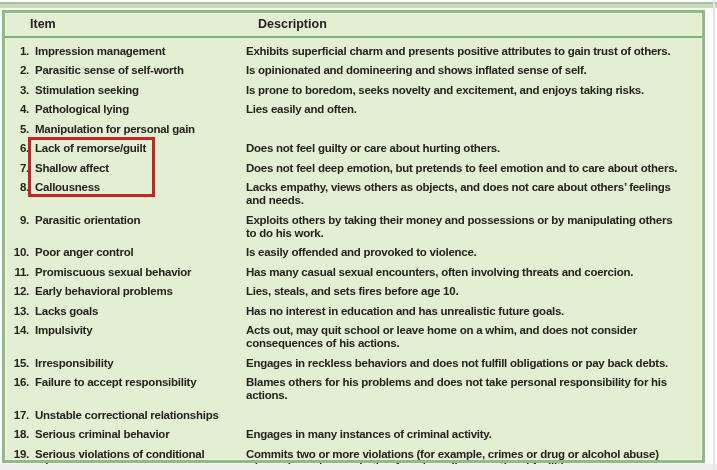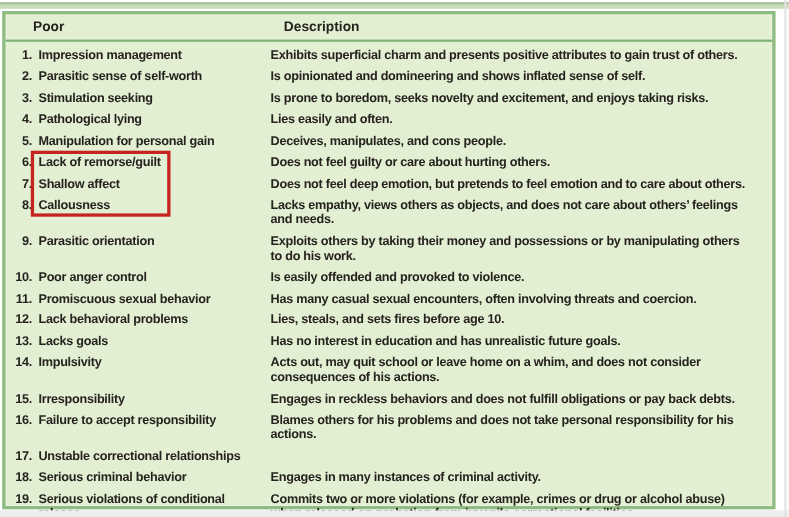--- a/index.html
+++ b/index.html
@@ -50,21 +50,21 @@
     pointer-events:none;
   }
 </style>
 </head>
 <body>
 
 <div class="page-top-strip"></div>
 
 <div class="table-box">
   <div class="hdr-row">
-    <div class="hdr-item">Poor</div>
+    <div class="hdr-item">Item</div>
     <div class="hdr-desc">Description</div>
   </div>
   <div class="rows">
   <div class="row">
     <div class="cell-item">
       <span class="num">1.</span>
       <span class="name">Impression management</span>
     </div>
     <div class="cell-desc">Exhibits superficial charm and presents positive attributes to gain trust of others.</div>
   </div>
@@ -91,21 +91,20 @@
       <span class="name">Pathological lying</span>
     </div>
     <div class="cell-desc">Lies easily and often.</div>
   </div>
 
   <div class="row">
     <div class="cell-item">
       <span class="num">5.</span>
       <span class="name">Manipulation for personal gain</span>
     </div>
-    <div class="cell-desc">Deceives, manipulates, and cons people.</div>
   </div>
 
   <div class="row">
     <div class="cell-item">
       <span class="num">6.</span>
       <span class="name">Lack of remorse/guilt</span>
     </div>
     <div class="cell-desc">Does not feel guilty or care about hurting others.</div>
   </div>
 
@@ -145,21 +144,21 @@
     <div class="cell-item">
       <span class="num">11.</span>
       <span class="name">Promiscuous sexual behavior</span>
     </div>
     <div class="cell-desc">Has many casual sexual encounters, often involving threats and coercion.</div>
   </div>
 
   <div class="row">
     <div class="cell-item">
       <span class="num">12.</span>
-      <span class="name">Lack behavioral problems</span>
+      <span class="name">Early behavioral problems</span>
     </div>
     <div class="cell-desc">Lies, steals, and sets fires before age 10.</div>
   </div>
 
   <div class="row">
     <div class="cell-item">
       <span class="num">13.</span>
       <span class="name">Lacks goals</span>
     </div>
     <div class="cell-desc">Has no interest in education and has unrealistic future goals.</div>

